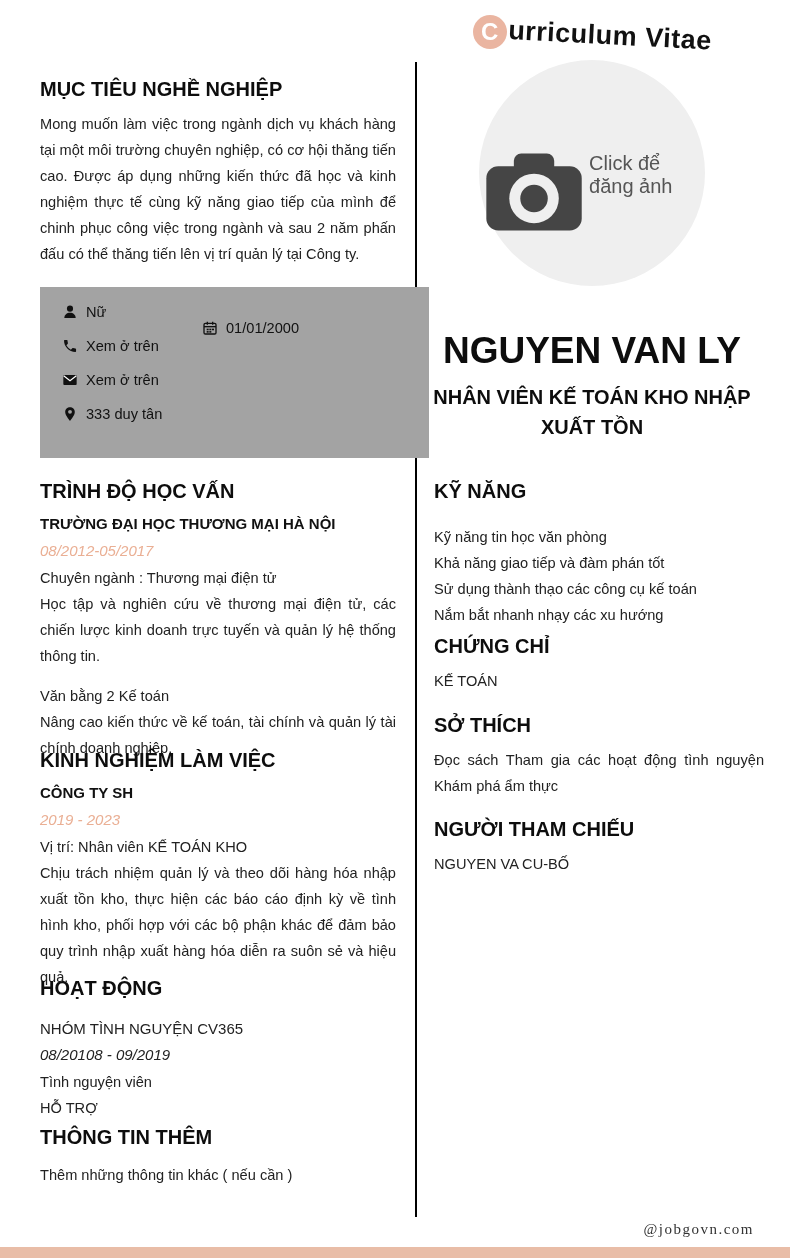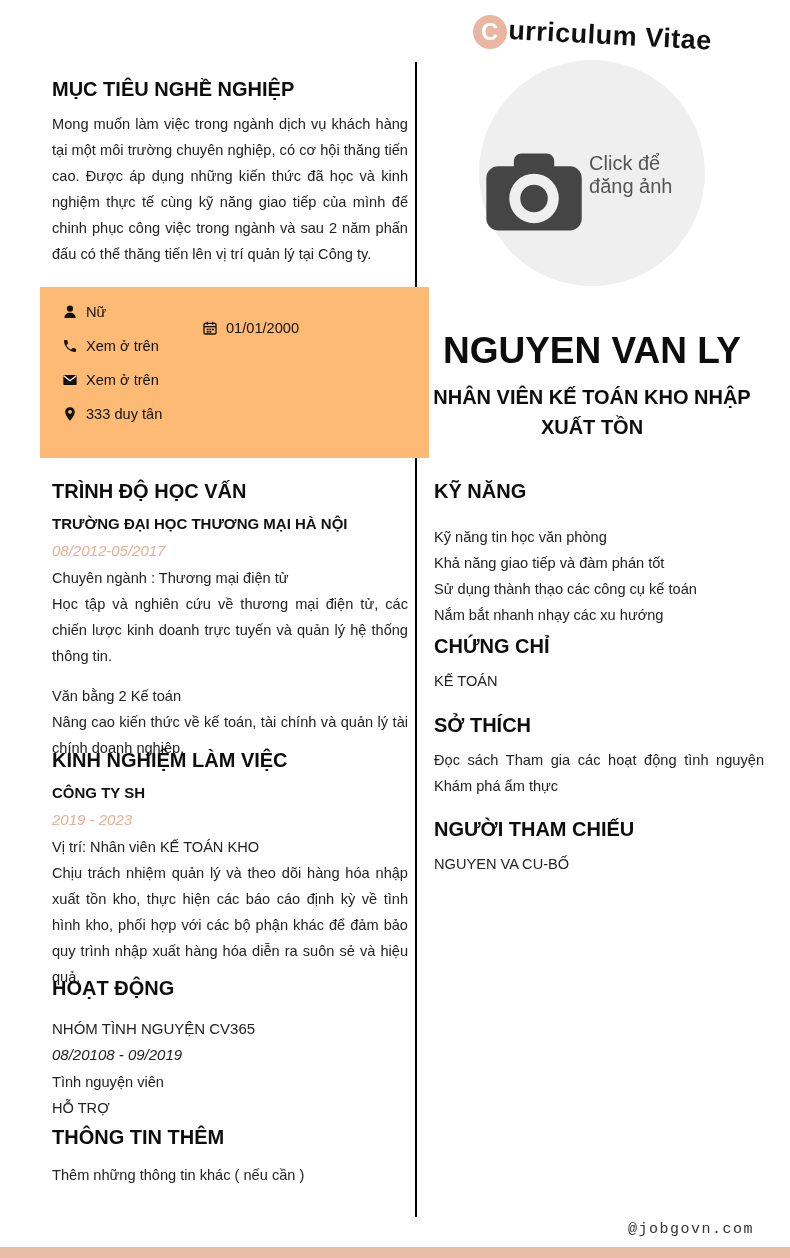--- a/index.html
+++ b/index.html
@@ -5,33 +5,33 @@
   * { margin:0; padding:0; box-sizing:border-box; }
   html,body { background:#fff; }
   .page {
     position:relative; width:790px; height:1258px; margin:0 auto;
     background:#ffffff; overflow:hidden;
     font-family:"Liberation Sans","DejaVu Sans",sans-serif; color:#222;
   }
   .divider { position:absolute; left:415px; top:62px; width:2px; height:1155px; background:#000; }
 
   
-  .lsec { position:absolute; left:52px; width:356px; }
+  .lsec { position:absolute; left:40px; width:356px; }
   h2.sec-title { font-size:20px; line-height:26px; font-weight:bold; color:#0d0d0d; margin-bottom:9px; }
   .sub-bold { font-size:15px; line-height:22px; font-weight:bold; color:#111; margin-bottom:5px; }
   .sub-reg  { font-size:15px; line-height:22px; color:#222; margin-bottom:4px;margin-top:17px; }
   .date-salmon { font-size:15px; line-height:21px; font-style:italic; color:#eaaf94; margin-bottom:4px; }
   .date-dark   { font-size:15px; line-height:21px; font-style:italic; color:#222; margin-bottom:4px; }
   .body-txt { font-size:14.6px; line-height:26px; color:#222; }
   .just { text-align:justify; }
   .gap14 { margin-top:14px; }
 
   
   .contact-box { position:absolute; left:40px; top:287px; width:389px; height:171px;
-    background:#fdba74; padding:17px 0 4px 22px; }
+    background:#a3a3a3; padding:17px 0 4px 22px; }
   .c-row { position:relative; height:22px; margin-bottom:12px; font-size:14.6px; color:#111; }
   .c-cell { display:flex; align-items:center; gap:8px; }
   .c-cell.right2 { position:absolute; left:140px; top:16px; }
   .cicon { width:16px; height:16px; flex:0 0 16px; display:inline-block; }
   .cicon svg { width:16px; height:16px; display:block; }
 
   
   .rsec { position:absolute; left:434px; width:330px; }
   .logo { position:absolute; left:434px; top:15px; width:316px; display:flex; align-items:flex-start; justify-content:center; }
   .logo-circle { width:34px; height:34px; border-radius:50%; background:#eab5a1; color:#fff;
@@ -43,21 +43,21 @@
   .photo svg { margin-top:38px; }
   .photo-caption { font-size:20px; color:#555; margin-top:4px; }
   .name { position:absolute; left:424px; top:330px; width:336px; text-align:center;
     font-size:37px; font-weight:bold; color:#0d0d0d; white-space:nowrap; }
   .job-title { position:absolute; left:432px; top:382px; width:320px; text-align:center;
     font-size:20px; line-height:30px; font-weight:bold; color:#0d0d0d; }
   .plain-list { list-style:none; }
   .plain-list li { font-size:14.6px; line-height:26px; color:#222; }
 
   
-  .credit { position:absolute; right:36px; top:1221px; font-family:Liberation Mono, monospace;
+  .credit { position:absolute; right:36px; top:1221px; font-family:Liberation Serif, serif;
     font-size:15px; letter-spacing:1.5px; color:#333; }
   .bottom-bar { position:absolute; left:0; bottom:0; width:790px; height:11px; background:#e9bda7; }
 </style>
 </head>
 <body>
 
 <div class="page">
   <div class="divider"></div>
 
   <section class="lsec" style="top:76px;">

